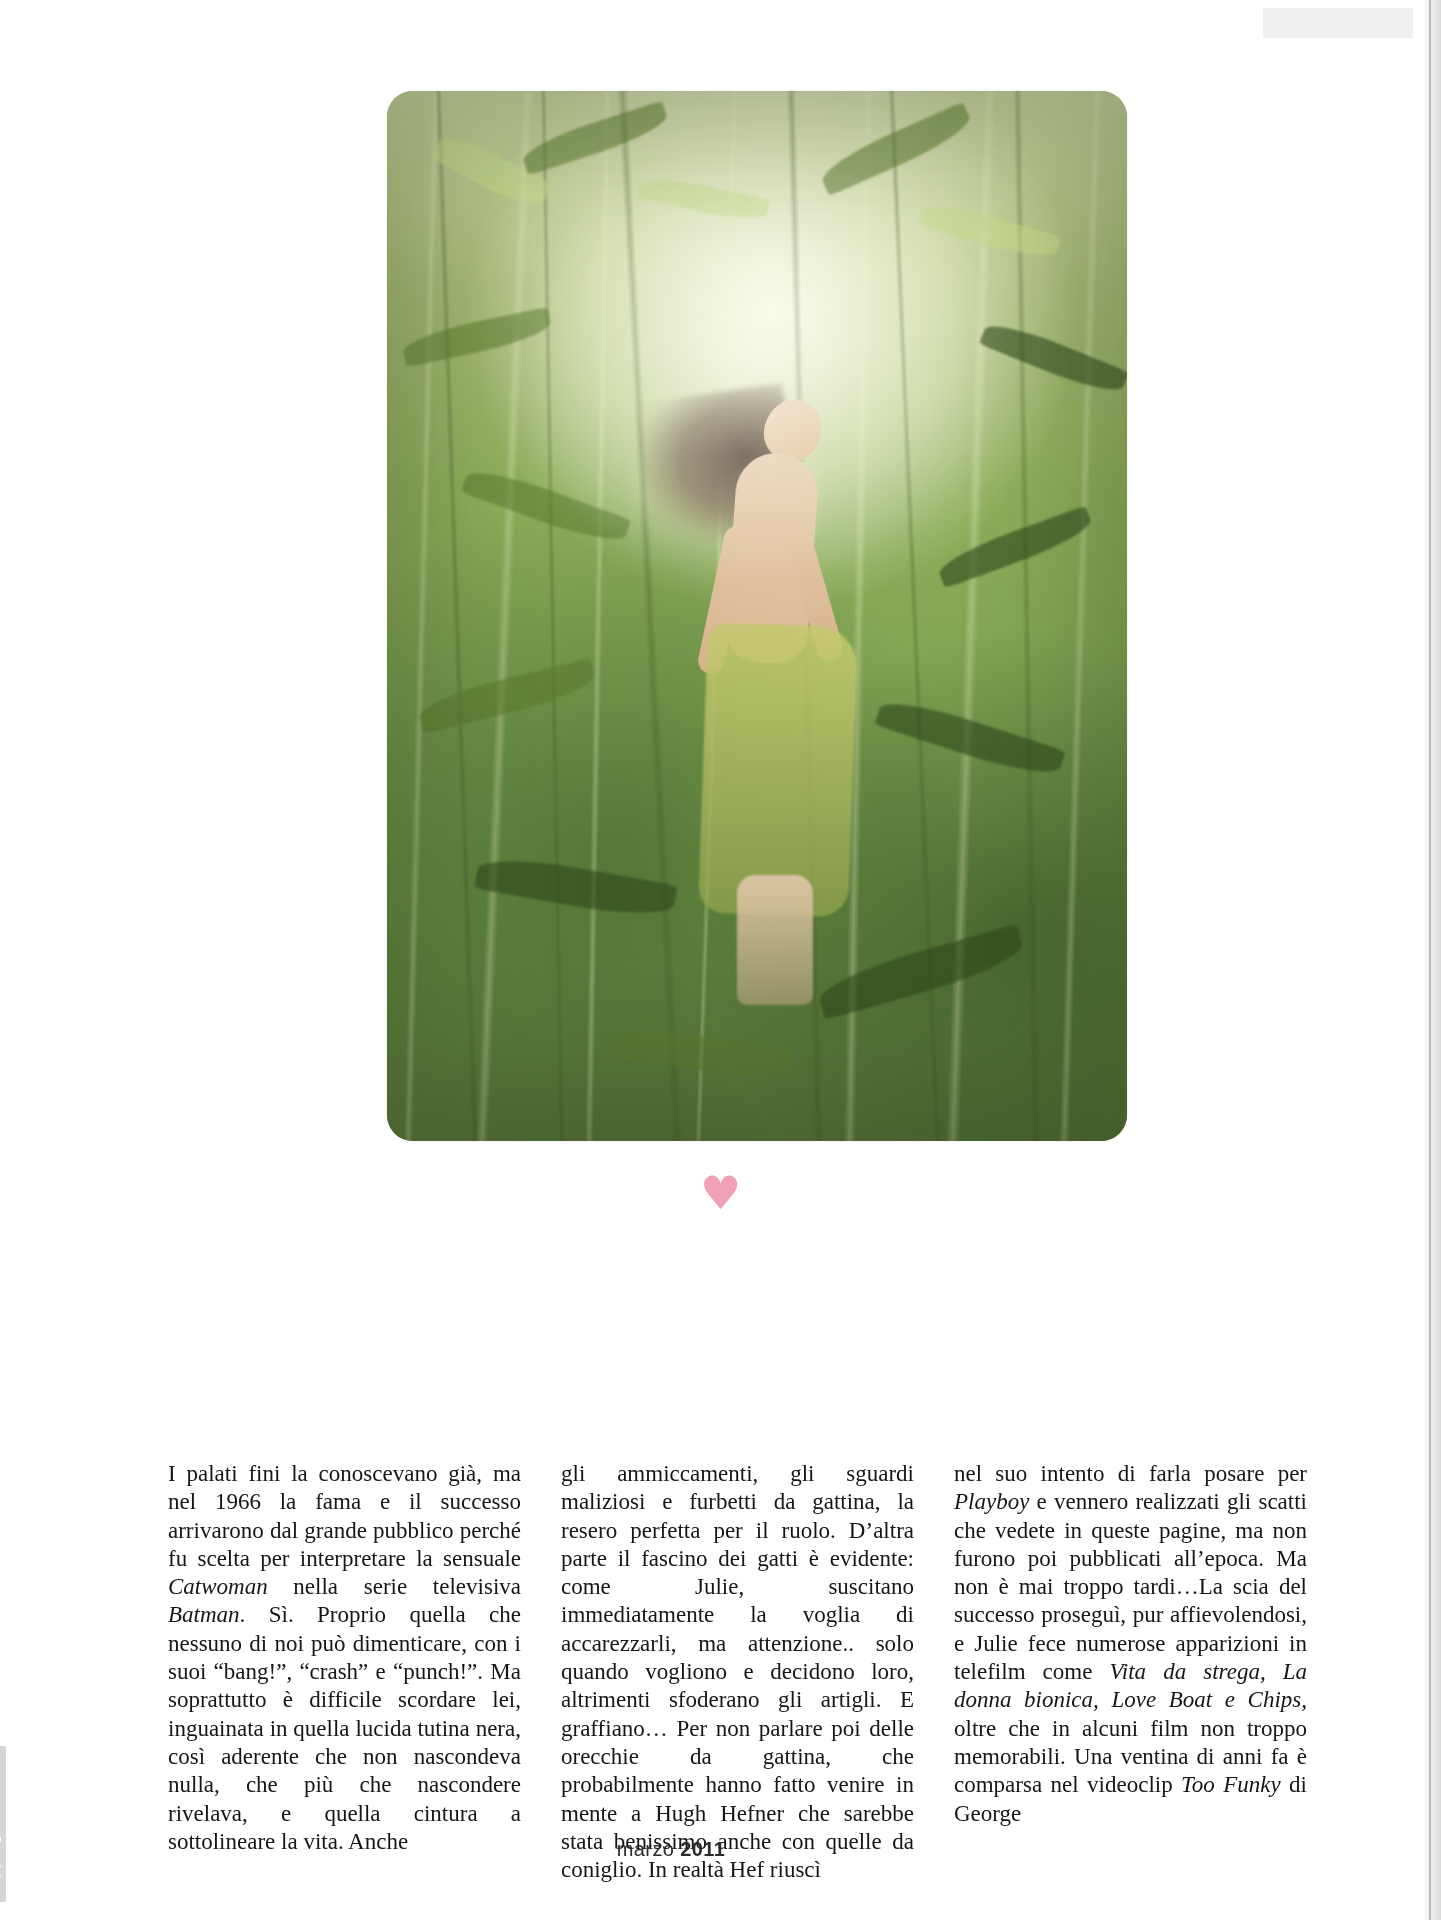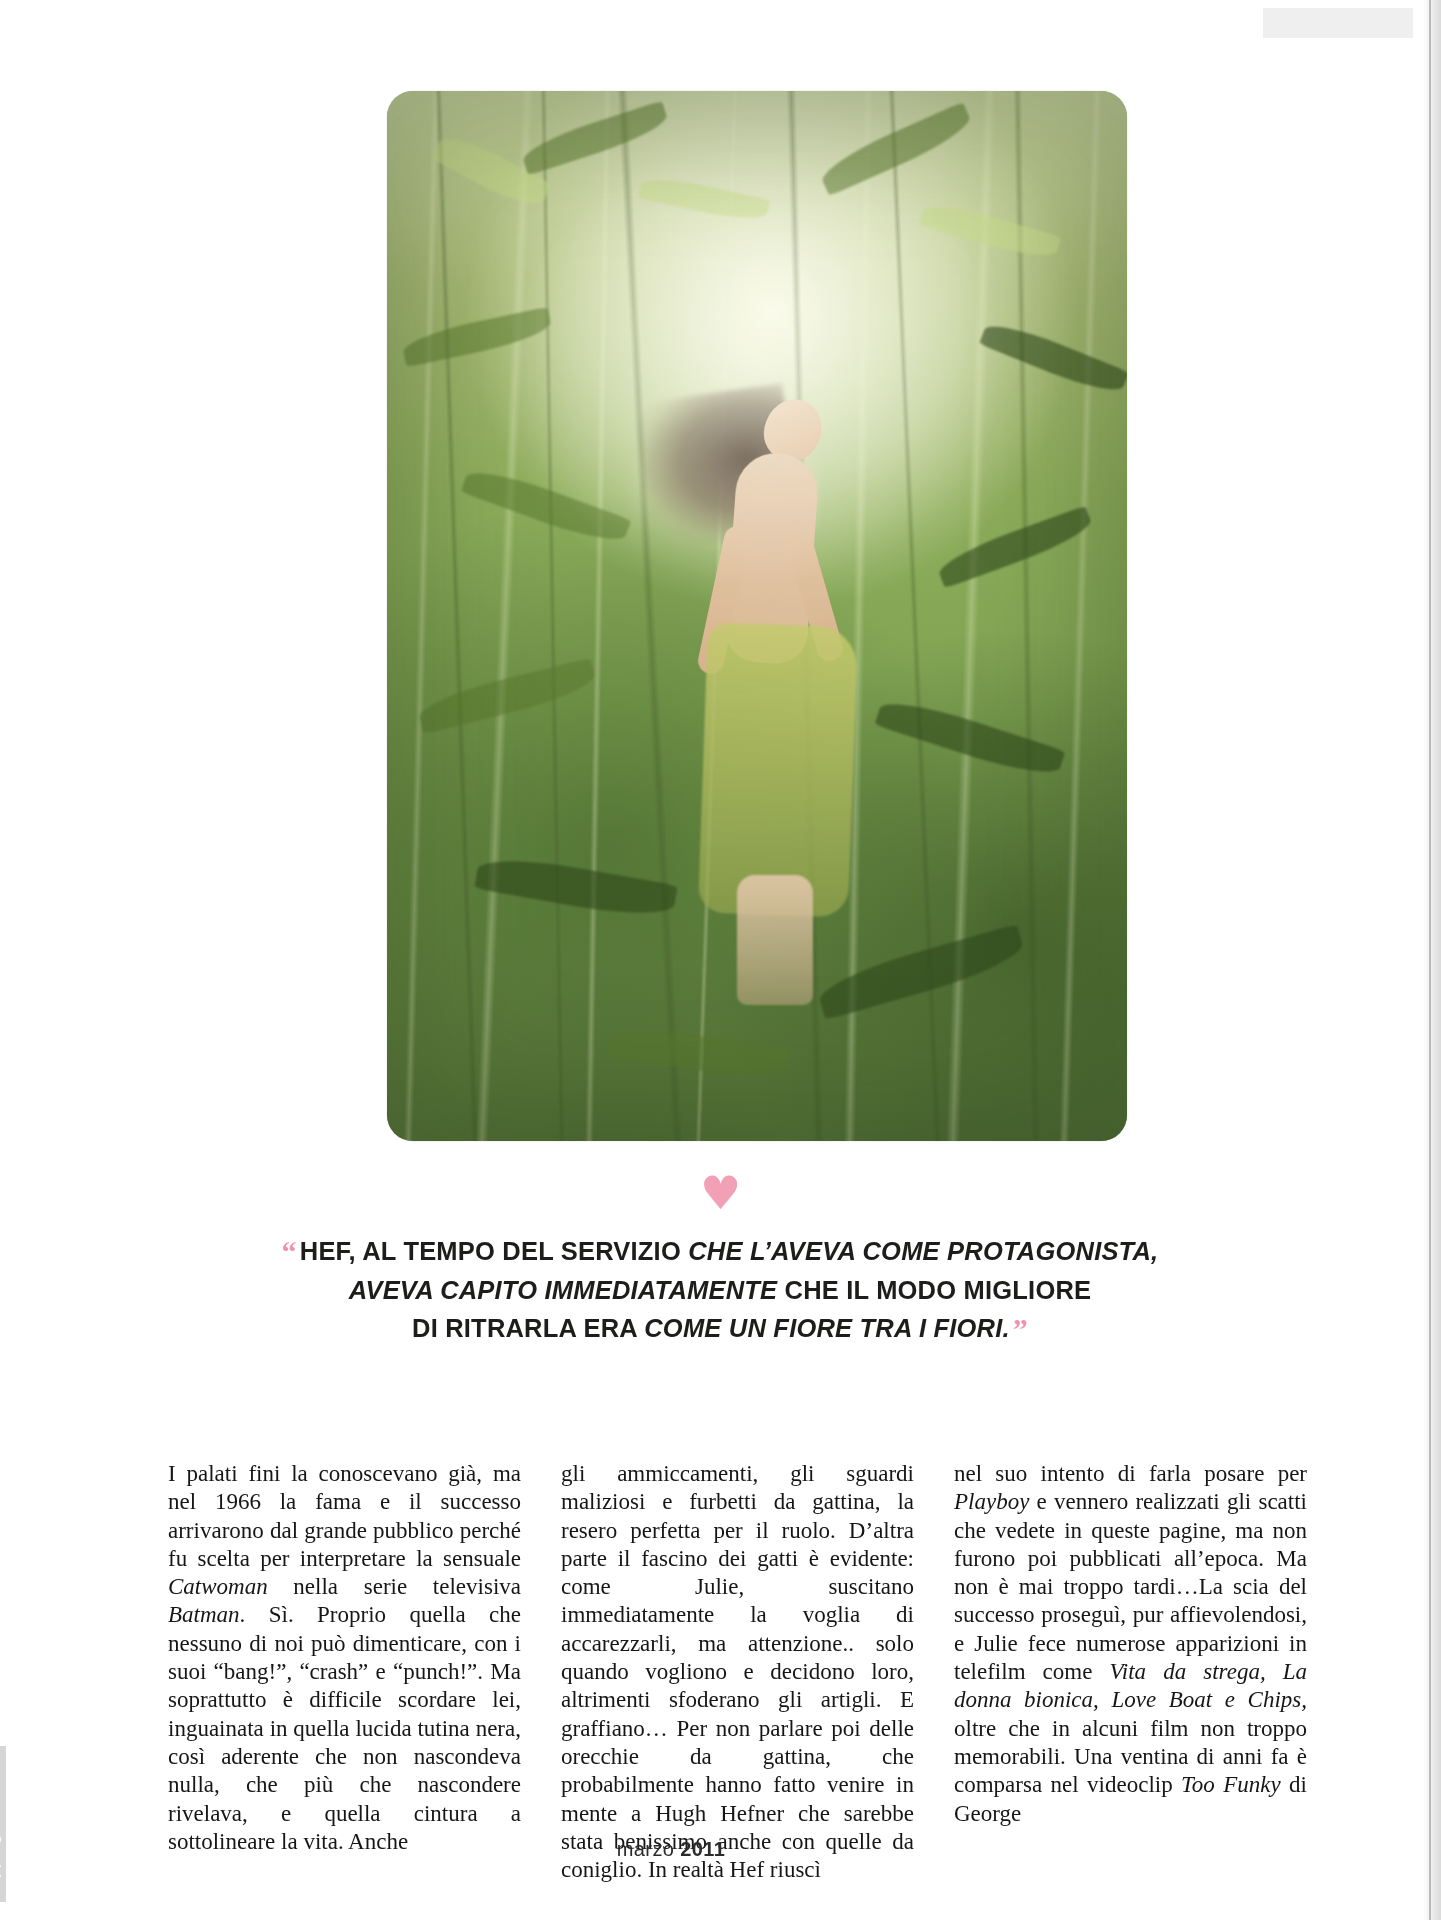--- a/index.html
+++ b/index.html
@@ -359,25 +359,20 @@
         <div class="legs"></div>
       </div>
 
       <div class="haze"></div>
       <div class="vignette"></div>
     </div>
   </div>
 
   <div class="heart">♥</div>
 
-  <div class="pullquote">
-    <span class="qmark open">“</span><span>HEF, AL TEMPO DEL SERVIZIO </span><i>CHE L’AVEVA COME PROTAGONISTA,</i><br>
-    <i>AVEVA CAPITO IMMEDIATAMENTE</i><span> CHE IL MODO MIGLIORE</span><br>
-    <span>DI RITRARLA ERA </span><i>COME UN FIORE TRA I FIORI.</i><span class="qmark close">”</span>
-  </div>
 
   <div class="columns">
 
     <div class="col">
       <p><span>I palati fini la conoscevano già, ma nel 1966 la fama e il successo arrivarono dal grande pubblico perché fu scelta per interpretare la sensuale </span><i>Catwoman</i><span> nella serie televisiva </span><i>Batman</i><span>. Sì. Proprio quella che nessuno di noi può dimenticare, con i suoi “bang!”, “crash” e “punch!”. Ma soprattutto è difficile scordare lei, inguainata in quella lucida tutina nera, così aderente che non nascondeva nulla, che più che nascondere rivelava, e quella cintura a sottolineare la vita. Anche</span></p>
     </div>
 
     <div class="col">
       <p>gli ammiccamenti, gli sguardi maliziosi e furbetti da gattina, la resero perfetta per il ruolo. D’altra parte il fascino dei gatti è evidente: come Julie, suscitano immediatamente la voglia di accarezzarli, ma attenzione.. solo quando vogliono e decidono loro, altrimenti sfoderano gli artigli. E graffiano… Per non parlare poi delle orecchie da gattina, che probabilmente hanno fatto venire in mente a Hugh Hefner che sarebbe stata benissimo anche con quelle da coniglio. In realtà Hef riuscì</p>
     </div>

